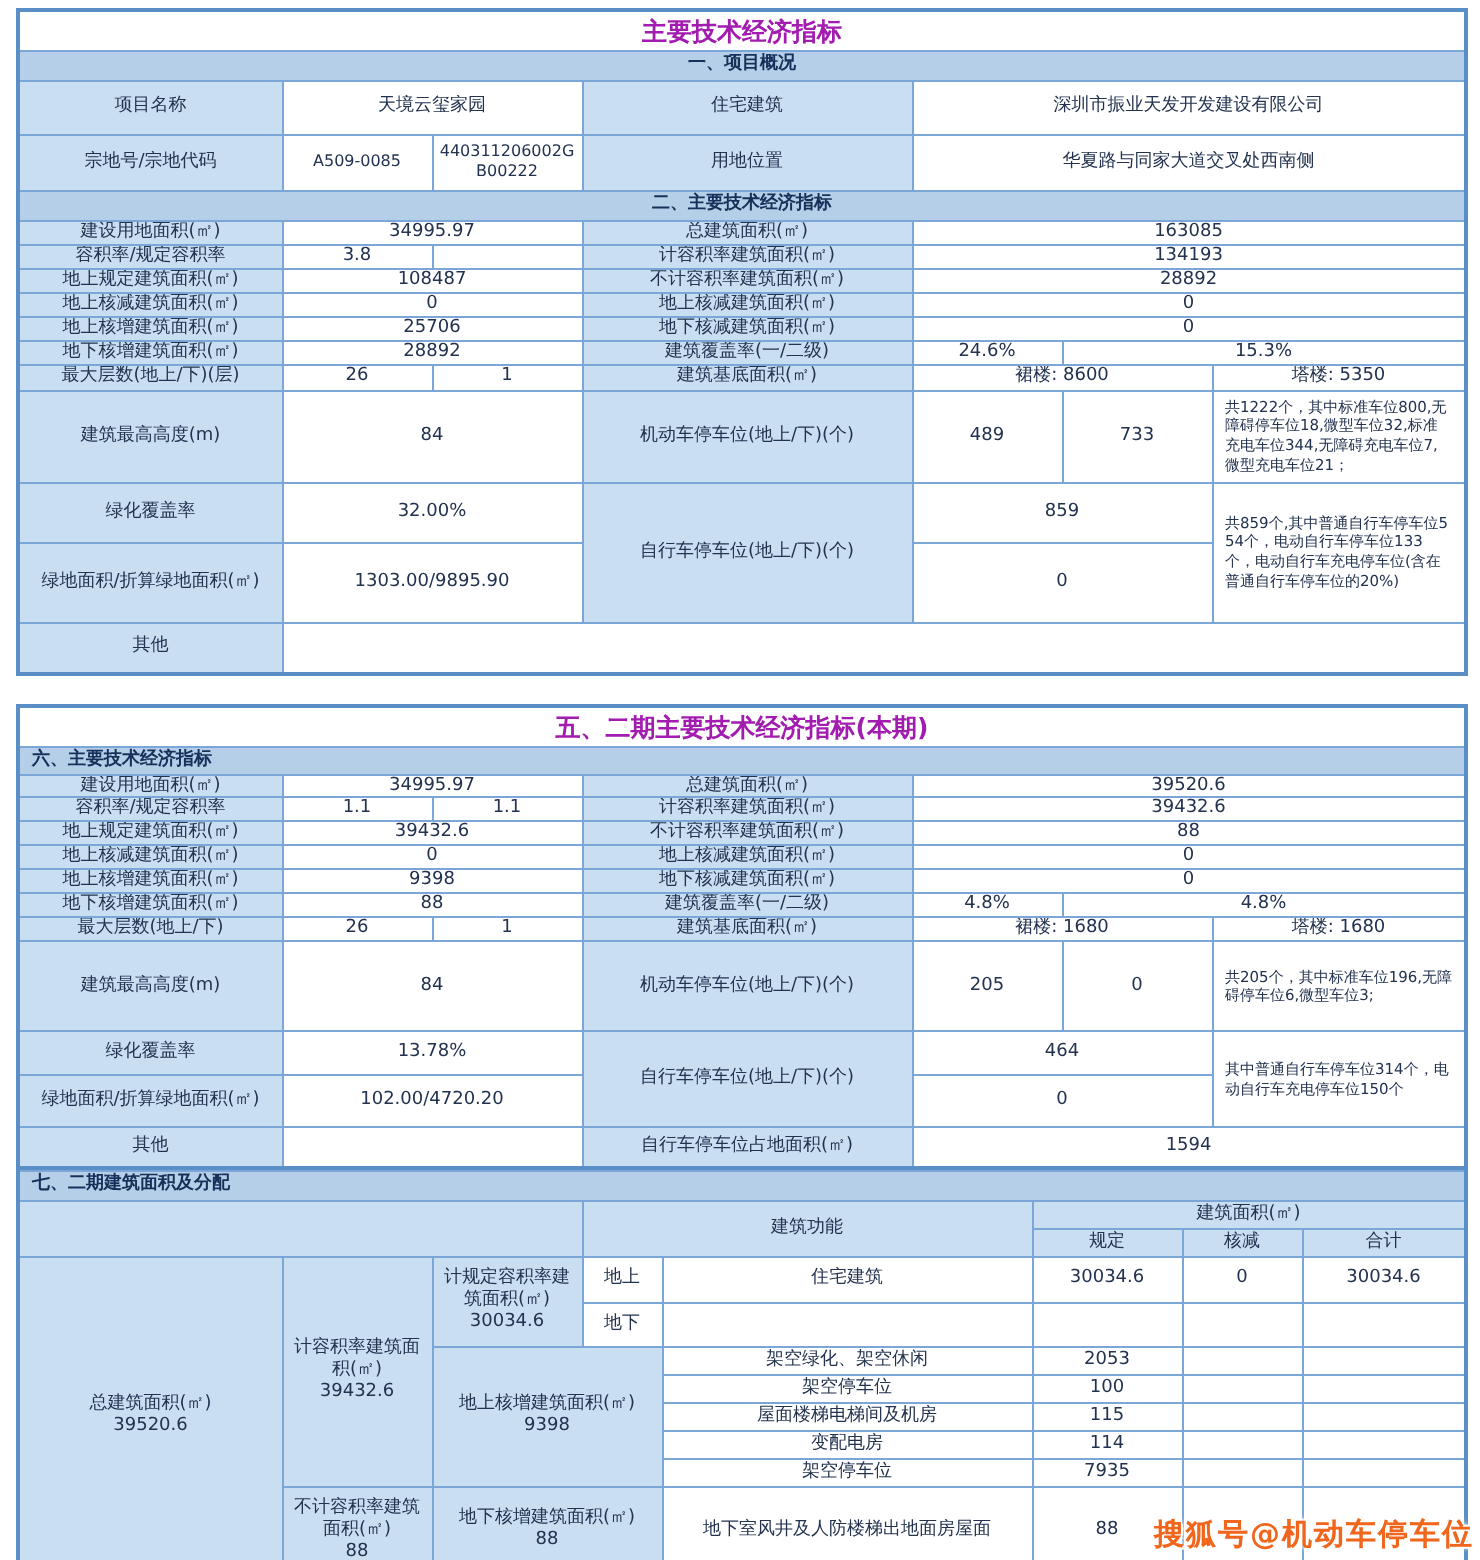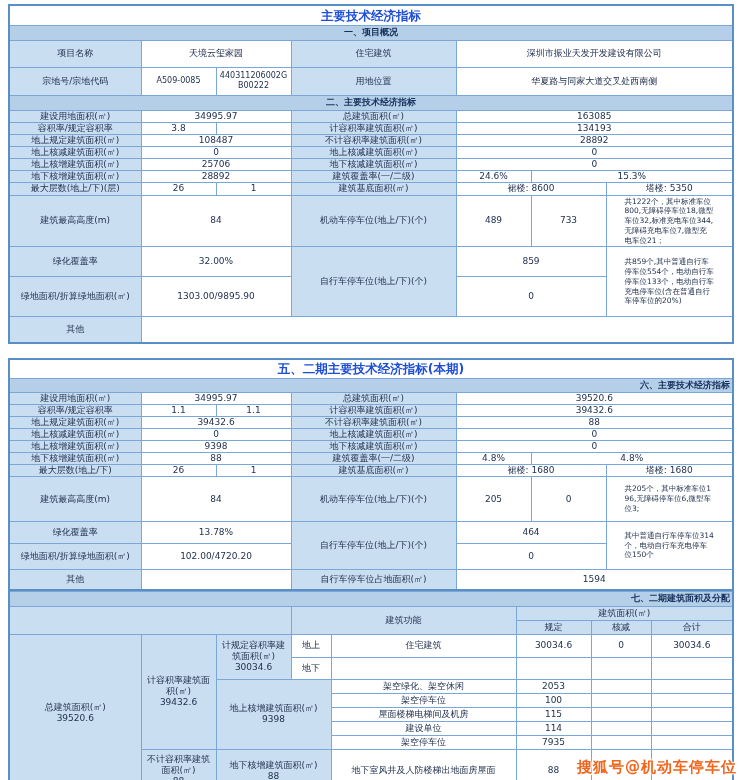--- a/index.html
+++ b/index.html
@@ -9,26 +9,26 @@
     font-family:"DejaVu Sans","Liberation Sans",sans-serif;
   }
   .page{padding:4px 8px 0 8px;}
   table{border-collapse:collapse;table-layout:fixed;width:724px;border:2px solid #5a8ec6;}
   td{
     border:1px solid #7aa6d8;
     font-size:9px;color:#22324f;
     text-align:center;vertical-align:middle;
     padding:0 2px;line-height:1.22;word-break:break-all;overflow:hidden;
   }
-  .titlecell{background:#ffffff;font-weight:bold;font-size:12.5px;color:#1d4ed8;}
+  .titlecell{background:#ffffff;font-weight:bold;font-size:12.5px;color:#a21caf;}
   .sec{background:#b5cfe9;font-weight:bold;color:#16305a;}
-  .secl{text-align:right;padding-left:6px;}
+  .secl{text-align:left;padding-left:6px;}
   .lab{background:#cadef2;}
   .val{background:#ffffff;}
-  .note{font-size:7.5px;text-align:left;line-height:1.3;background:#ffffff;padding:1px 18px;}
+  .note{font-size:7.5px;text-align:left;line-height:1.3;background:#ffffff;padding:1px 6px;}
   .small{font-size:8px;}
   .gap{height:14px;}
   .watermark{
     position:absolute;right:3px;bottom:3px;
     font-size:15px;font-weight:bold;color:#f0661c;letter-spacing:1px;
     text-shadow:0 0 2px #fff,0 0 3px #fff,1px 1px 0 #fff,-1px -1px 0 #fff;
     white-space:nowrap;
   }
 </style>
 </head>
@@ -303,21 +303,21 @@
       <td class="val"></td>
       <td class="val"></td>
     </tr>
     <tr style="height:14px">
       <td class="val">屋面楼梯电梯间及机房</td>
       <td class="val">115</td>
       <td class="val"></td>
       <td class="val"></td>
     </tr>
     <tr style="height:14px">
-      <td class="val">建设单位</td>
+      <td class="val">变配电房</td>
       <td class="val">114</td>
       <td class="val"></td>
       <td class="val"></td>
     </tr>
     <tr style="height:14px">
       <td class="val">架空停车位</td>
       <td class="val">7935</td>
       <td class="val"></td>
       <td class="val"></td>
     </tr>

